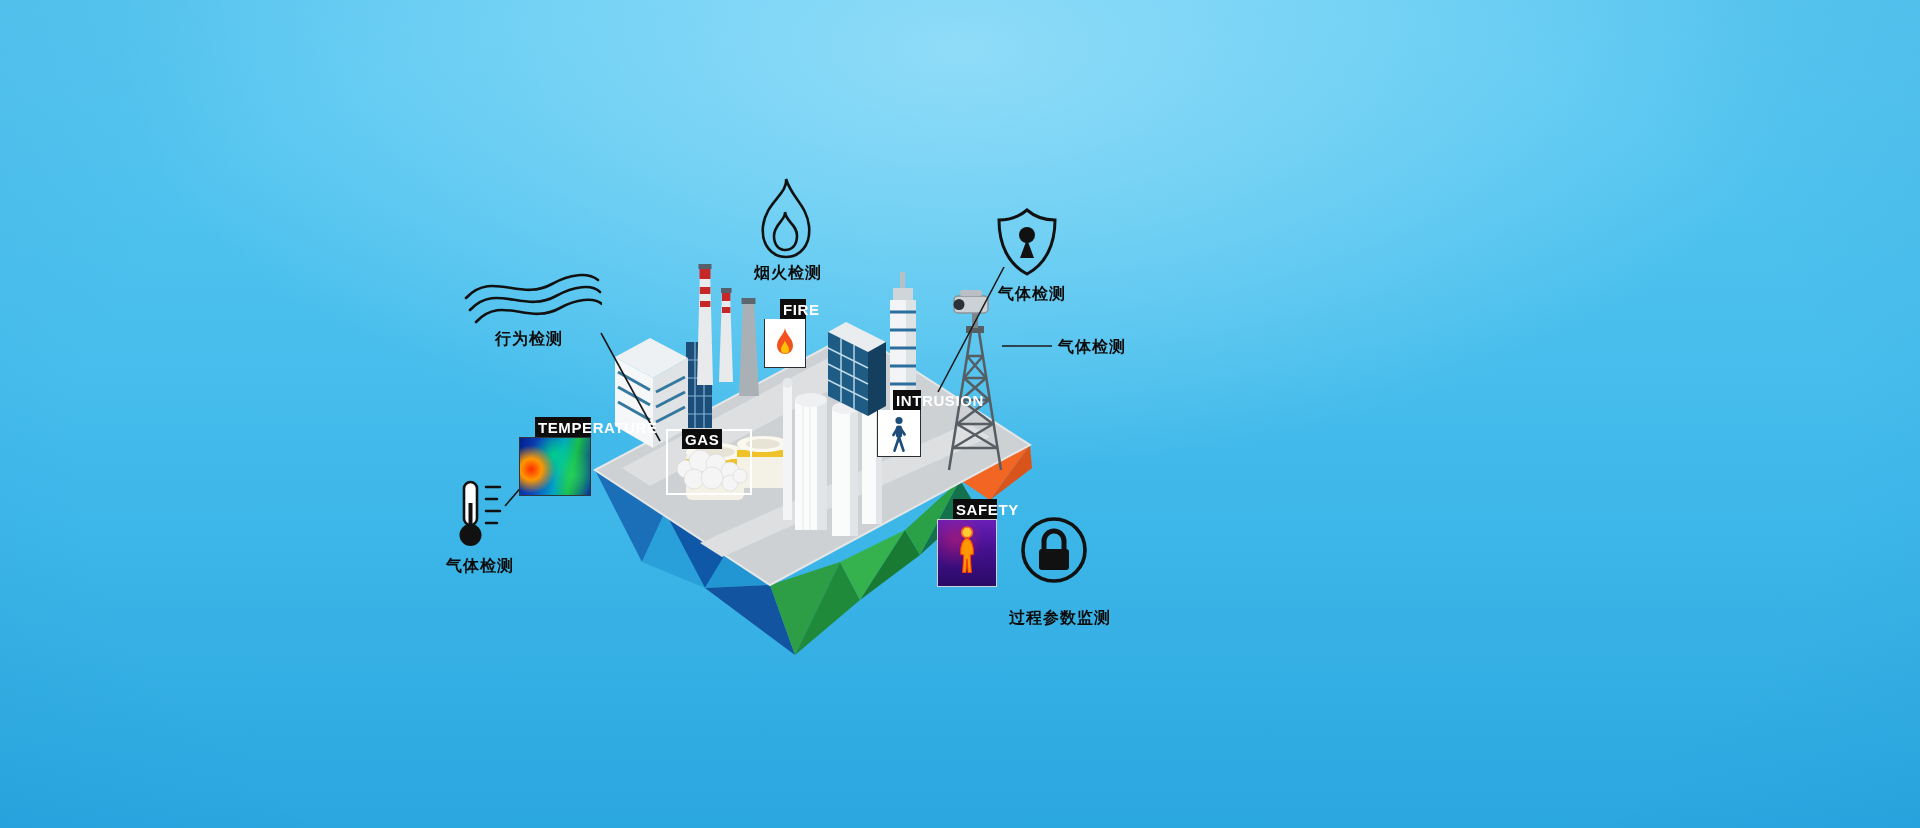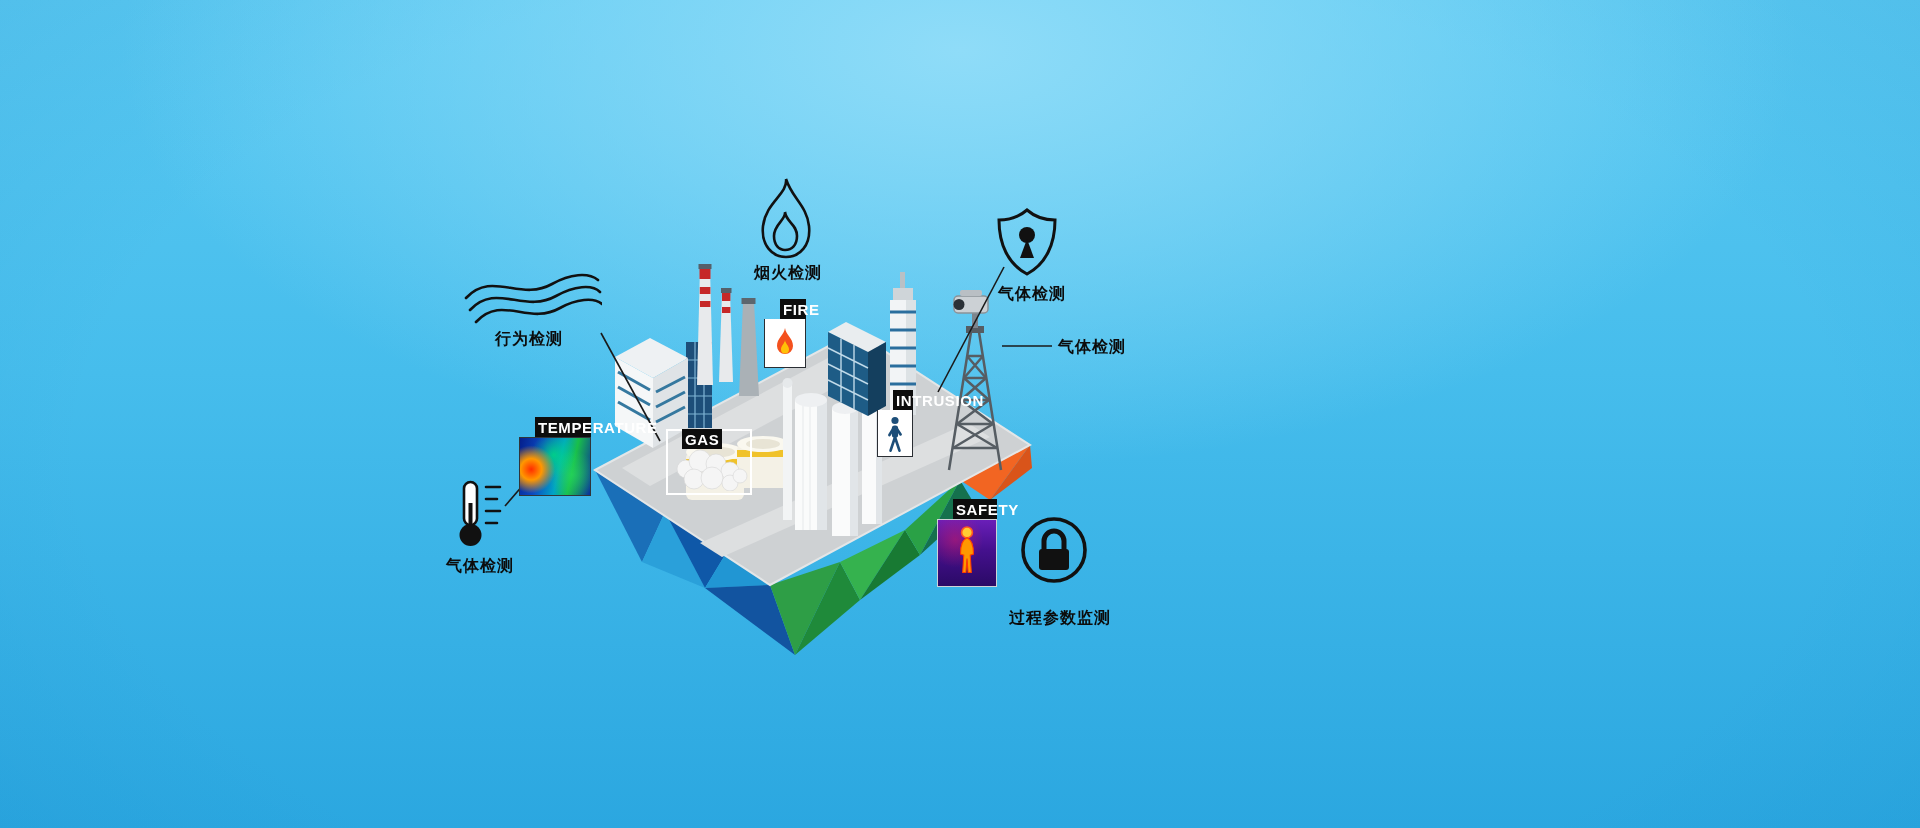--- a/index.html
+++ b/index.html
@@ -173,21 +173,21 @@
           <circle cx="60" cy="40" r="9"></circle>
         <circle cx="24" cy="48" r="10"></circle>
           <circle cx="42" cy="47" r="11"></circle>
         <circle cx="60" cy="52" r="8"></circle>
           <circle cx="70" cy="45" r="7"></circle>
       </g>
     </svg>
     <div class="tag-label gas-label">GAS</div>
   </div>
 
-  <div class="tag-block" style="left:877px;top:390px;width:36px">
+  <div class="tag-block" style="left:877px;top:390px;width:44px">
     <div class="tag-label">INTRUSION</div>
     <div class="intrusion-box">
       <svg width="18" height="38" viewBox="0 0 16 34">
         <circle cx="8" cy="4" r="3.2" fill="#1d4e79"></circle>
         <rect x="5.2" y="8.5" width="5.6" height="11" rx="2.4" fill="#1d4e79"></rect>
         <path d="M8,19 L4,31 M8,19 L12,31 M7,10.5 L3,17 M9,10.5 L13,16.5" stroke="#1d4e79" stroke-width="2.4" fill="none" stroke-linecap="round"></path>
       </svg>
     </div>
   </div>
 

